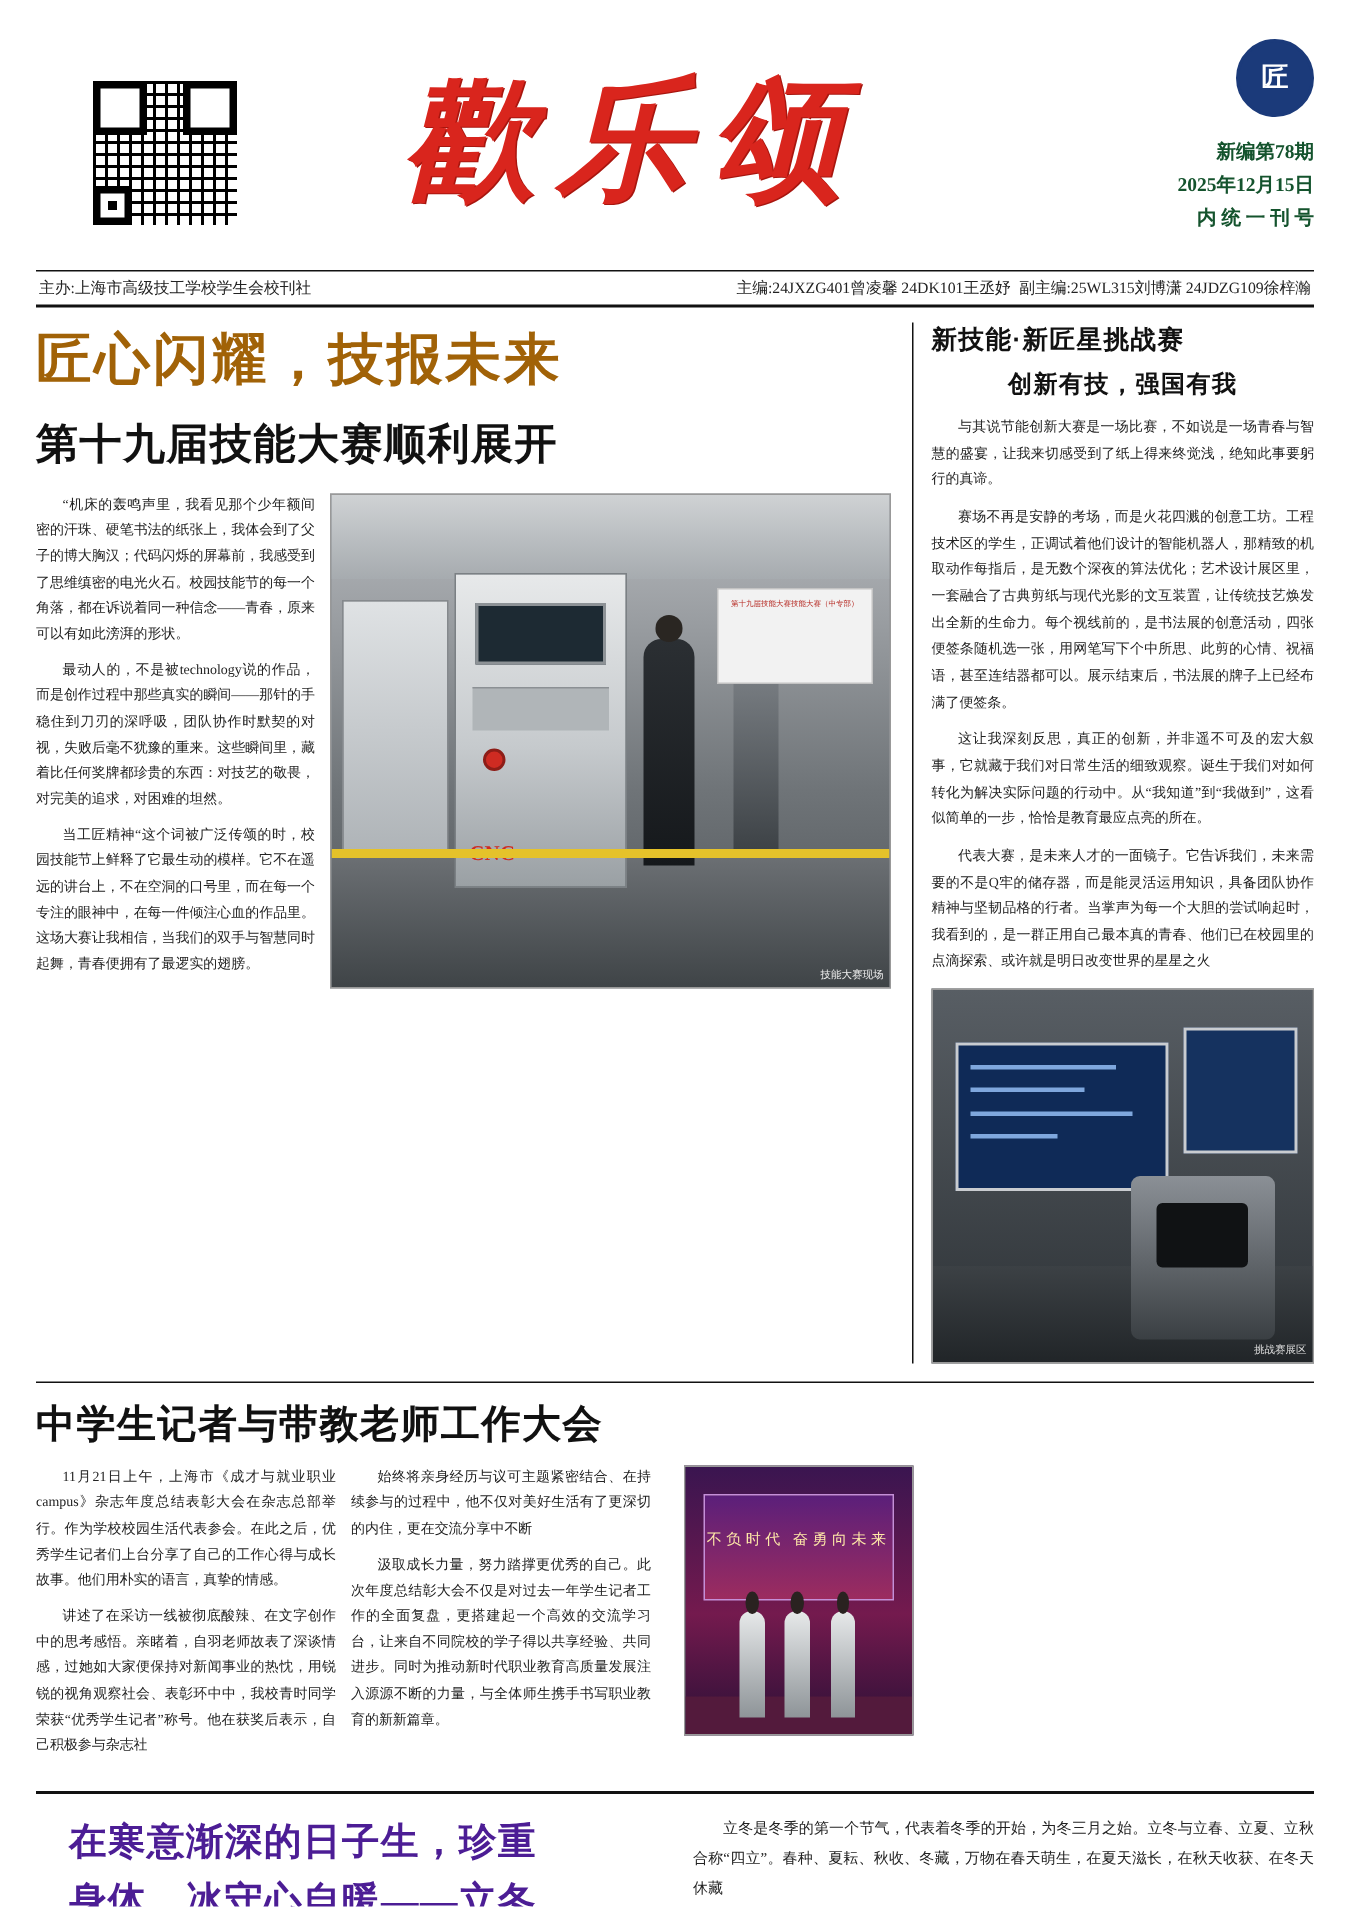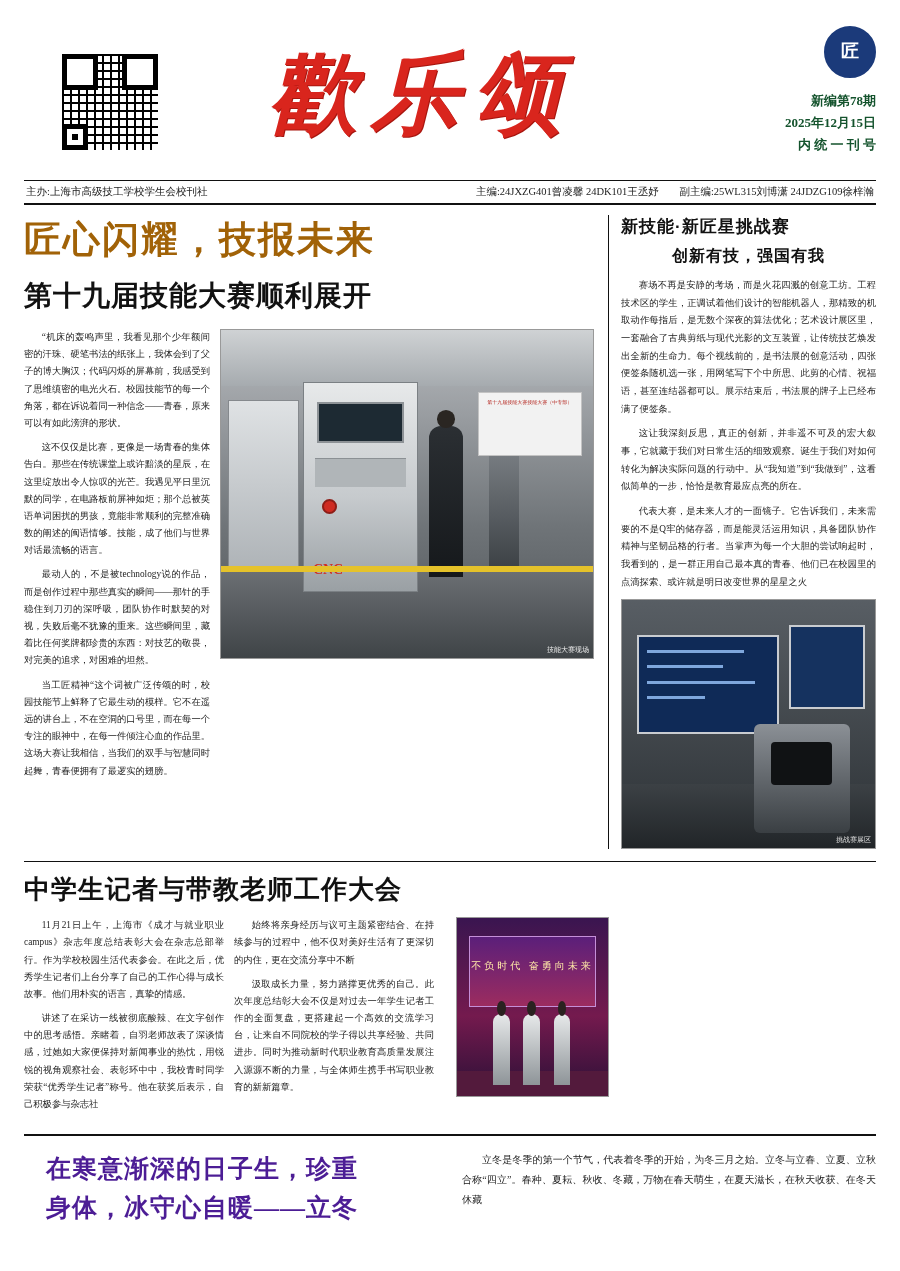--- a/index.html
+++ b/index.html
@@ -57,21 +57,21 @@
   .logo-badge span { display:block; font-size:18px; font-weight:bold; }
   .issue-info { margin-top:12px; color:#14532d; font-size:13px; line-height:1.7; font-weight:bold; }
 
   
   .credits {
     display:flex; justify-content:space-between; align-items:center;
     font-size:10.5px; color:#222; padding:4px 2px 4px 2px;
     border-top:1px solid #111; border-bottom:2.5px solid #111;
     margin-top:2px;
   }
-  .credits .right-credits span { margin-left:18px; }
+  .credits .right-credits span { margin-left:3px; }
 
   
   .top-section { display:flex; margin-top:10px; }
   .left-col { width:585px; padding-right:14px; border-right:1px solid #111; }
   .right-col { width:267px; padding-left:12px; }
 
   .headline {
     font-size:37px; font-weight:bold; letter-spacing:2px; color:#a16207;
     font-family:"Liberation Sans", sans-serif;
   }
@@ -218,21 +218,20 @@
 
   <div class="top-section">
 
     <div class="left-col">
       <div class="headline">匠心闪耀，技报未来</div>
       <div class="subheadline">第十九届技能大赛顺利展开</div>
 
       <div class="article-body">
         <div class="col-text">
           <p>“机床的轰鸣声里，我看见那个少年额间密的汗珠、硬笔书法的纸张上，我体会到了父子的博大胸汉；代码闪烁的屏幕前，我感受到了思维缜密的电光火石。校园技能节的每一个角落，都在诉说着同一种信念——青春，原来可以有如此滂湃的形状。</p>
-          <p>这不仅仅是比赛，更像是一场青春的集体告白。那些在传统课堂上或许黯淡的星辰，在这里绽放出令人惊叹的光芒。我遇见平日里沉默的同学，在电路板前屏神如炬；那个总被英语单词困扰的男孩，竟能非常顺利的完整准确数的阐述的闽语情够。技能，成了他们与世界对话最流畅的语言。</p>
           <p>最动人的，不是被technology说的作品，而是创作过程中那些真实的瞬间——那针的手稳住到刀刃的深呼吸，团队协作时默契的对视，失败后毫不犹豫的重来。这些瞬间里，藏着比任何奖牌都珍贵的东西：对技艺的敬畏，对完美的追求，对困难的坦然。</p>
           <p>当工匠精神“这个词被广泛传颂的时，校园技能节上鲜释了它最生动的模样。它不在遥远的讲台上，不在空洞的口号里，而在每一个专注的眼神中，在每一件倾注心血的作品里。这场大赛让我相信，当我们的双手与智慧同时起舞，青春便拥有了最逻实的翅膀。</p>
         </div>
         <div class="photo-main">
           <div class="ph-bg"></div>
           <div class="ph-ceiling"></div>
           <div class="ph-floor"></div>
           <div class="ph-machine2"></div>
           <div class="ph-machine">
             <div class="screen"></div>
@@ -246,20 +245,21 @@
           <div class="ph-yellow"></div>
           <div class="ph-caption">技能大赛现场</div>
         </div>
       </div>
     </div>
 
     <div class="right-col">
       <div class="side-title">新技能·新匠星挑战赛</div>
       <div class="side-sub">创新有技，强国有我</div>
       <div class="side-text">
+        <p>与其说节能创新大赛是一场比赛，不如说是一场青春与智慧的盛宴，让我来切感受到了纸上得来终觉浅，绝知此事要躬行的真谛。</p>
         <p>赛场不再是安静的考场，而是火花四溅的创意工坊。工程技术区的学生，正调试着他们设计的智能机器人，那精致的机取动作每指后，是无数个深夜的算法优化；艺术设计展区里，一套融合了古典剪纸与现代光影的文互装置，让传统技艺焕发出全新的生命力。每个视线前的，是书法展的创意活动，四张便签条随机选一张，用网笔写下个中所思、此剪的心情、祝福语，甚至连结器都可以。展示结束后，书法展的牌子上已经布满了便签条。</p>
         <p>这让我深刻反思，真正的创新，并非遥不可及的宏大叙事，它就藏于我们对日常生活的细致观察。诞生于我们对如何转化为解决实际问题的行动中。从“我知道”到“我做到”，这看似简单的一步，恰恰是教育最应点亮的所在。</p>
         <p>代表大赛，是未来人才的一面镜子。它告诉我们，未来需要的不是Q牢的储存器，而是能灵活运用知识，具备团队协作精神与坚韧品格的行者。当掌声为每一个大胆的尝试响起时，我看到的，是一群正用自己最本真的青春、他们已在校园里的点滴探索、或许就是明日改变世界的星星之火</p>
       </div>
       <div class="photo-side">
         <div class="ps-bg"></div>
         <div class="ps-board">
           <div class="ln" style="top:14%; width:70%"></div>
           <div class="ln" style="top:30%; width:55%"></div>
           <div class="ln" style="top:46%; width:78%"></div>

